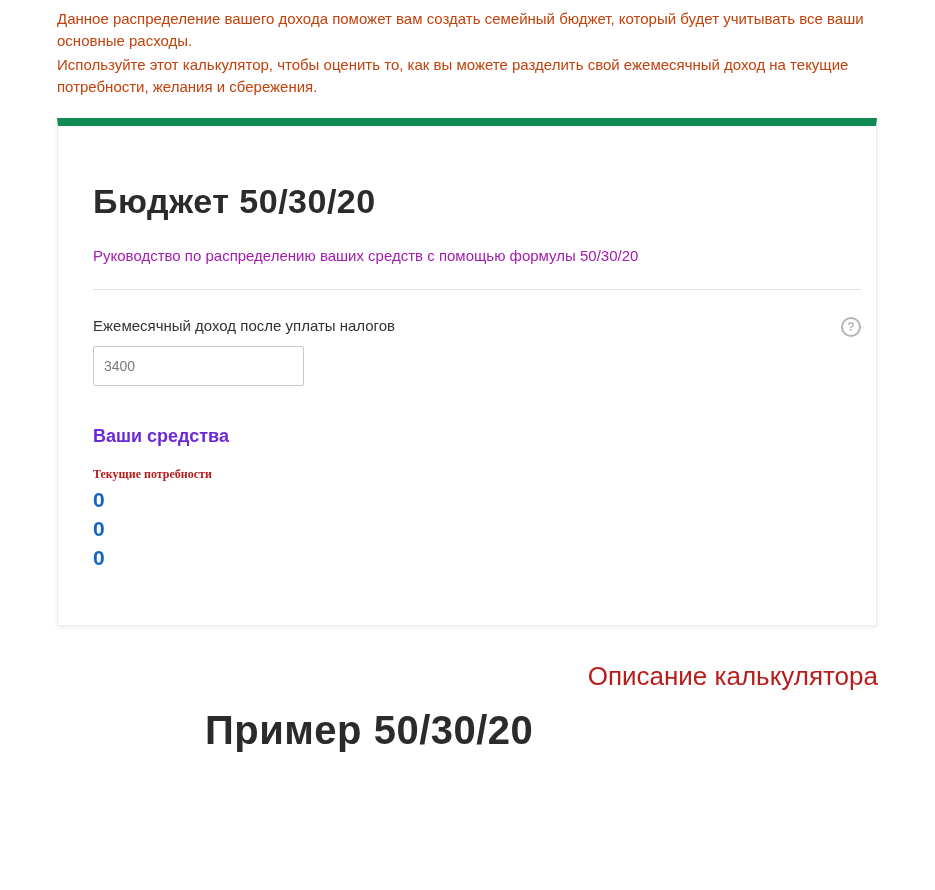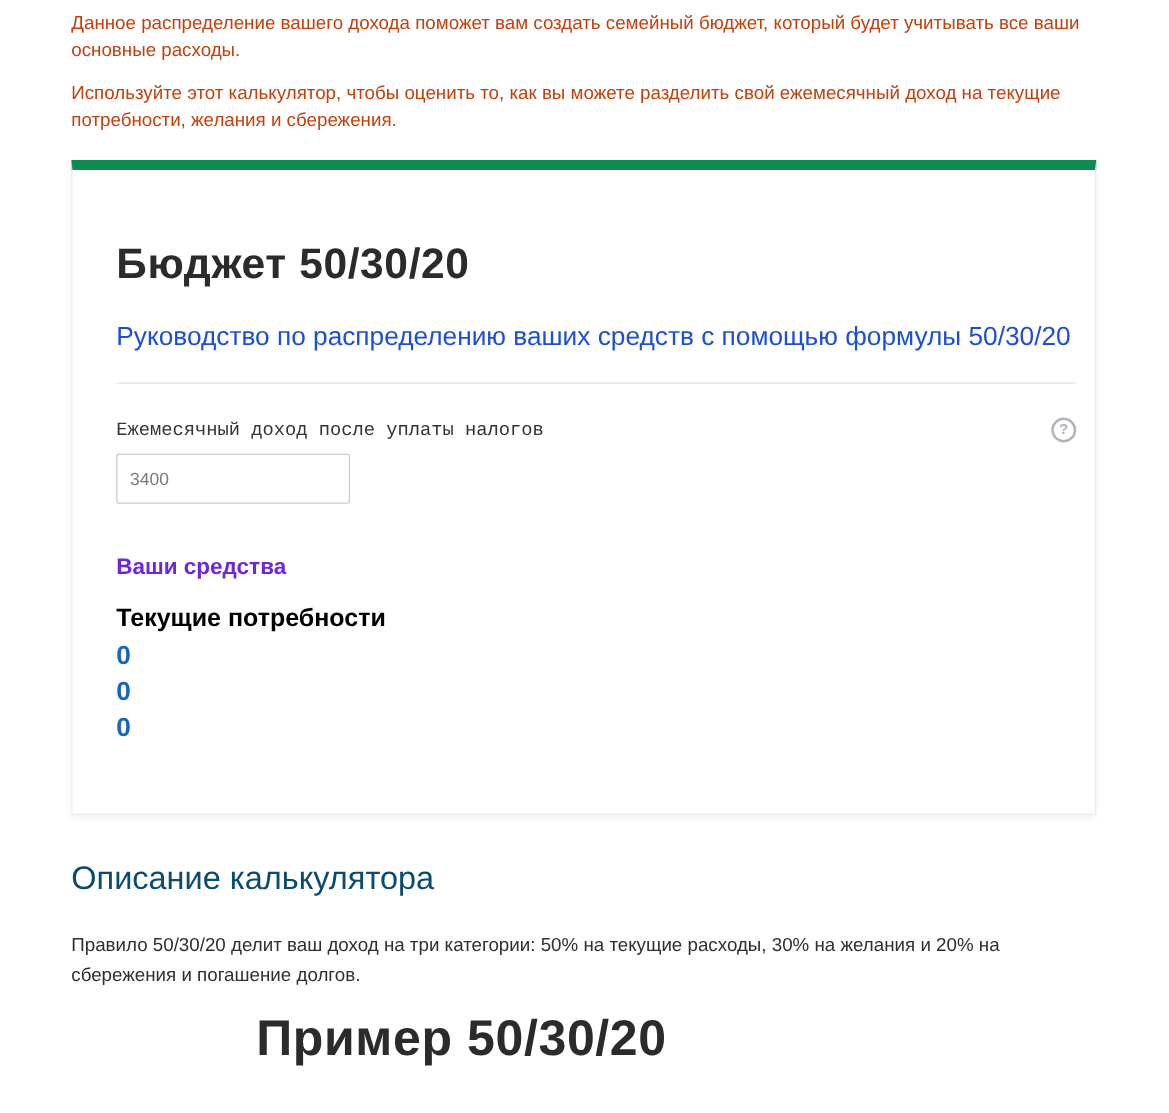--- a/index.html
+++ b/index.html
@@ -9,80 +9,80 @@
     background: #ffffff;
     font-family: "Liberation Sans", sans-serif;
     color: #332e2e;
   }
   .page { padding: 8px 57px 0 57px; }
 
   .intro-paragraph {
     width: 820px; font-size: 15px; line-height: 22px;
     color: #c2410c; margin: 0;
   }
-  .intro-paragraph + .intro-paragraph { margin-top: 12px; }
+  .intro-paragraph + .intro-paragraph { margin-top: 2px; }
 
   .calculator-card {
     margin-top: 20px;
     width: 820px;
     background: #ffffff;
     border: 1px solid #ececec;
     border-top: 8px solid #0f8a50;
     box-shadow: 0 2px 5px rgba(0,0,0,0.07);
     padding: 0 15px 56px 35px;
   }
   .card-title {
     margin: 56px 0 0 0;
     font-size: 34px; font-weight: 700; letter-spacing: 0.5px;
     color: #2b2b2b; line-height: 1.15;
   }
   .card-subtitle {
     margin: 26px 0 0 0;
-    font-size: 21px; color: #1d4ed8; line-height: 1.2;
+    font-size: 15px; color: #a21caf; line-height: 1.2;
   }
   .card-divider {
     margin: 24px 0 0 0; border: none; border-top: 1px solid #e3e3e3; height: 0;
   }
   .income-row {
     margin-top: 27px;
-    display: flex; justify-content: space-between; align-items: center; font-family: Liberation Mono, monospace;
+    display: flex; justify-content: space-between; align-items: flex-start;
   }
   .income-label { font-size: 15px; color: #333333; }
   .help-icon {
     width: 20px; height: 20px; flex: 0 0 20px;
     border: 2px solid #b0b5ba; border-radius: 50%;
     color: #b0b5ba; font-size: 12px; font-weight: 700;
     display: flex; align-items: center; justify-content: center;
     cursor: pointer; user-select: none;
   }
   .income-input {
     margin-top: 9px;
-    width: 187px; height: 40px;
+    width: 211px; height: 40px;
     border: 1px solid #c9c9c9; border-radius: 2px;
     padding: 0 10px;
     font-size: 14px; color: #7a7a7a;
     font-family: "Liberation Sans", sans-serif;
     outline: none; background: #fff;
   }
   .results-heading {
     margin: 40px 0 0 0;
     font-size: 18px; font-weight: 700; color: #6d28d9;
   }
   .result-label {
     margin: 20px 0 0 0;
-    font-size: 20px; font-weight: 700; color: #000000;
+    font-size: 12px; font-weight: 700; color: #b91c1c; font-family: Liberation Serif, serif;
   }
   .result-value {
     margin: 6px 0 0 0;
     font-size: 21px; font-weight: 700; color: #1565c0; line-height: 1.1;
   }
 
   .section-heading {
     margin: 36px 0 0 0;
-    font-size: 26px; font-weight: 400; color: #0c4a6e; line-height: 1.15;
+    font-size: 26px; font-weight: 400; color: #b91c1c; line-height: 1.15; text-align: right;
   }
   .section-paragraph {
     margin: 28px 0 0 0;
     width: 820px; font-size: 15px; line-height: 24px; color: #332e2e;
   }
   .example-heading {
     margin: 14px 0 0 148px;
     font-size: 40px; font-weight: 700; color: #2b2b2b;
     letter-spacing: 0.5px; line-height: 1.2;
     white-space: nowrap;
@@ -115,16 +115,15 @@
     </div>
     <div>
       <div class="result-value">0</div>
     </div>
     <div>
       <div class="result-value">0</div>
     </div>
   </div>
 
   <h2 class="section-heading">Описание калькулятора</h2>
-  <p class="section-paragraph">Правило 50/30/20 делит ваш доход на три категории: 50% на текущие расходы, 30% на желания и 20% на сбережения и погашение долгов.</p>
   <h2 class="example-heading">Пример 50/30/20</h2>
 
 </div>
 
 </body></html>

